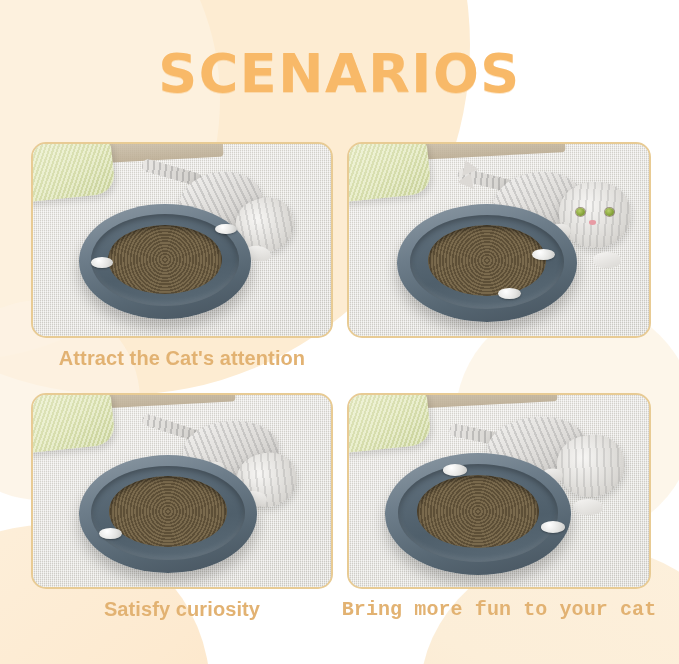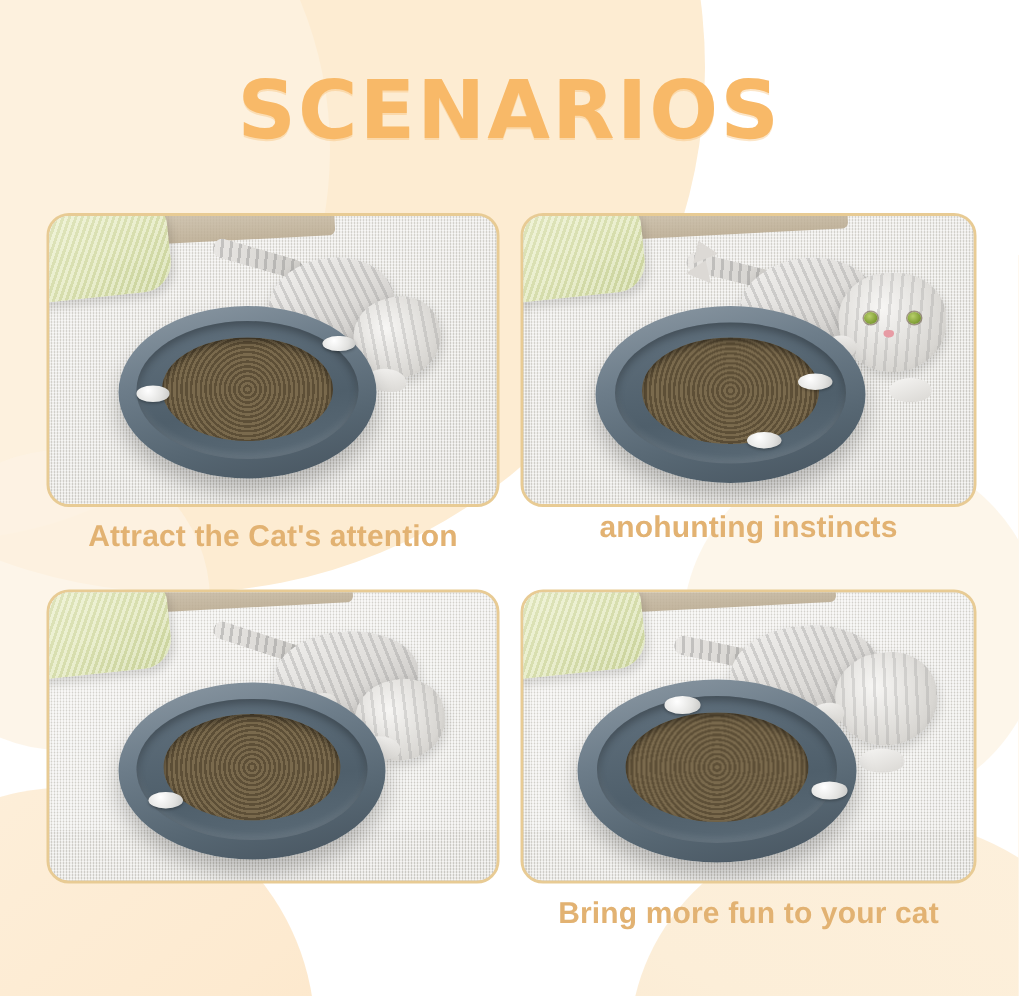--- a/index.html
+++ b/index.html
@@ -79,21 +79,21 @@
     letter-spacing:.1px;
   }
 
   
   .card.c1{left:31px;top:142px;width:302px;height:196px;}
   .card.c2{left:347px;top:142px;width:304px;height:196px;}
   .card.c3{left:31px;top:393px;width:302px;height:196px;}
   .card.c4{left:347px;top:393px;width:304px;height:196px;}
   .card.c1 .caption,.card.c3 .caption{top:204px;}
   .card.c2 .caption{top:198px;}
-  .card.c4 .caption{top:204px;}
+  .card.c4 .caption{top:204px;font-family:Liberation Mono, monospace;}
 
   
   .scene{position:absolute;inset:0;}
   .floor{
     position:absolute;inset:0;
     background:
       repeating-linear-gradient(90deg,rgba(255,255,255,.55) 0 1px,rgba(0,0,0,.03) 1px 2px),
       repeating-linear-gradient(0deg,rgba(255,255,255,.45) 0 1px,rgba(0,0,0,.028) 1px 2px),
       linear-gradient(160deg,#e6e4df 0%,#dedcd6 45%,#d6d4ce 100%);
   }
@@ -248,21 +248,20 @@
         <div class="toy" style="left:48px;top:60px;width:180px;height:118px;">
           <div class="base"></div>
           <div class="rim"></div>
           <div class="pad"></div>
           <div class="ball" style="left:75%;top:38%;"></div>
           <div class="ball" style="left:56%;top:71%;"></div>
         </div>
       </div>
     </div>
     <div class="caption">
-      <div>anohunting instincts</div>
     </div>
   </div>
 
   <div class="card c3">
     <div class="photo">
       <div class="scene">
         <div class="floor"></div>
         <div class="wood" style="left:62px;top:-14px;width:140px;height:24px;"></div>
         <div class="cushion"></div>
 
@@ -275,20 +274,21 @@
         </div>
 
         <div class="toy" style="left:46px;top:60px;width:178px;height:118px;">
           <div class="base"></div>
           <div class="rim"></div>
           <div class="pad"></div>
           <div class="ball" style="left:11%;top:62%;"></div>
         </div>
       </div>
     </div>
+    <div class="caption">Satisfy curiosity</div>
   </div>
 
   <div class="card c4">
     <div class="photo">
       <div class="scene">
         <div class="floor"></div>
         <div class="wood" style="left:58px;top:-14px;width:150px;height:24px;"></div>
         <div class="cushion"></div>
 
         <div class="cat" style="left:104px;top:12px;width:186px;height:125px;">

